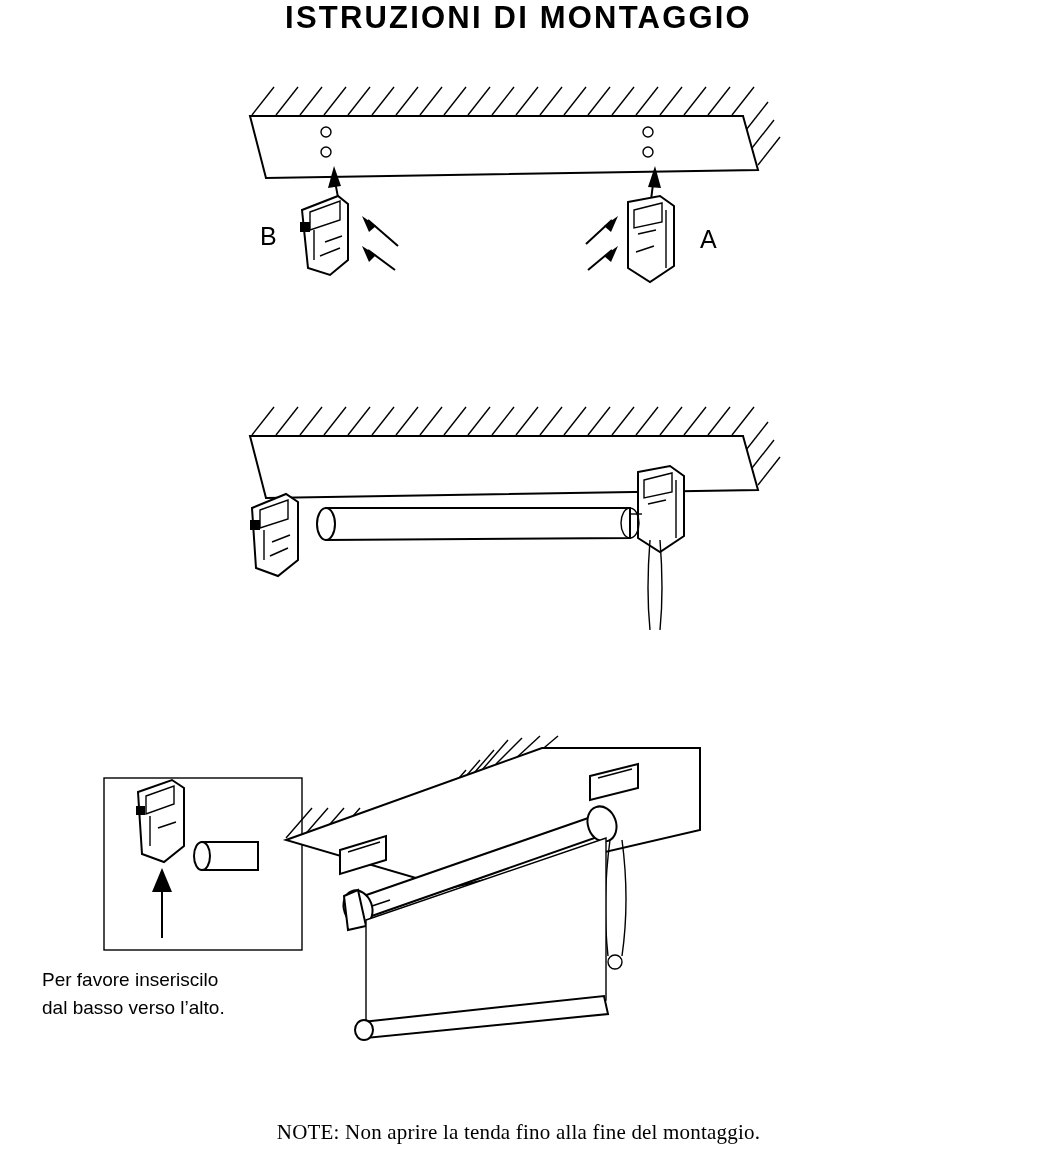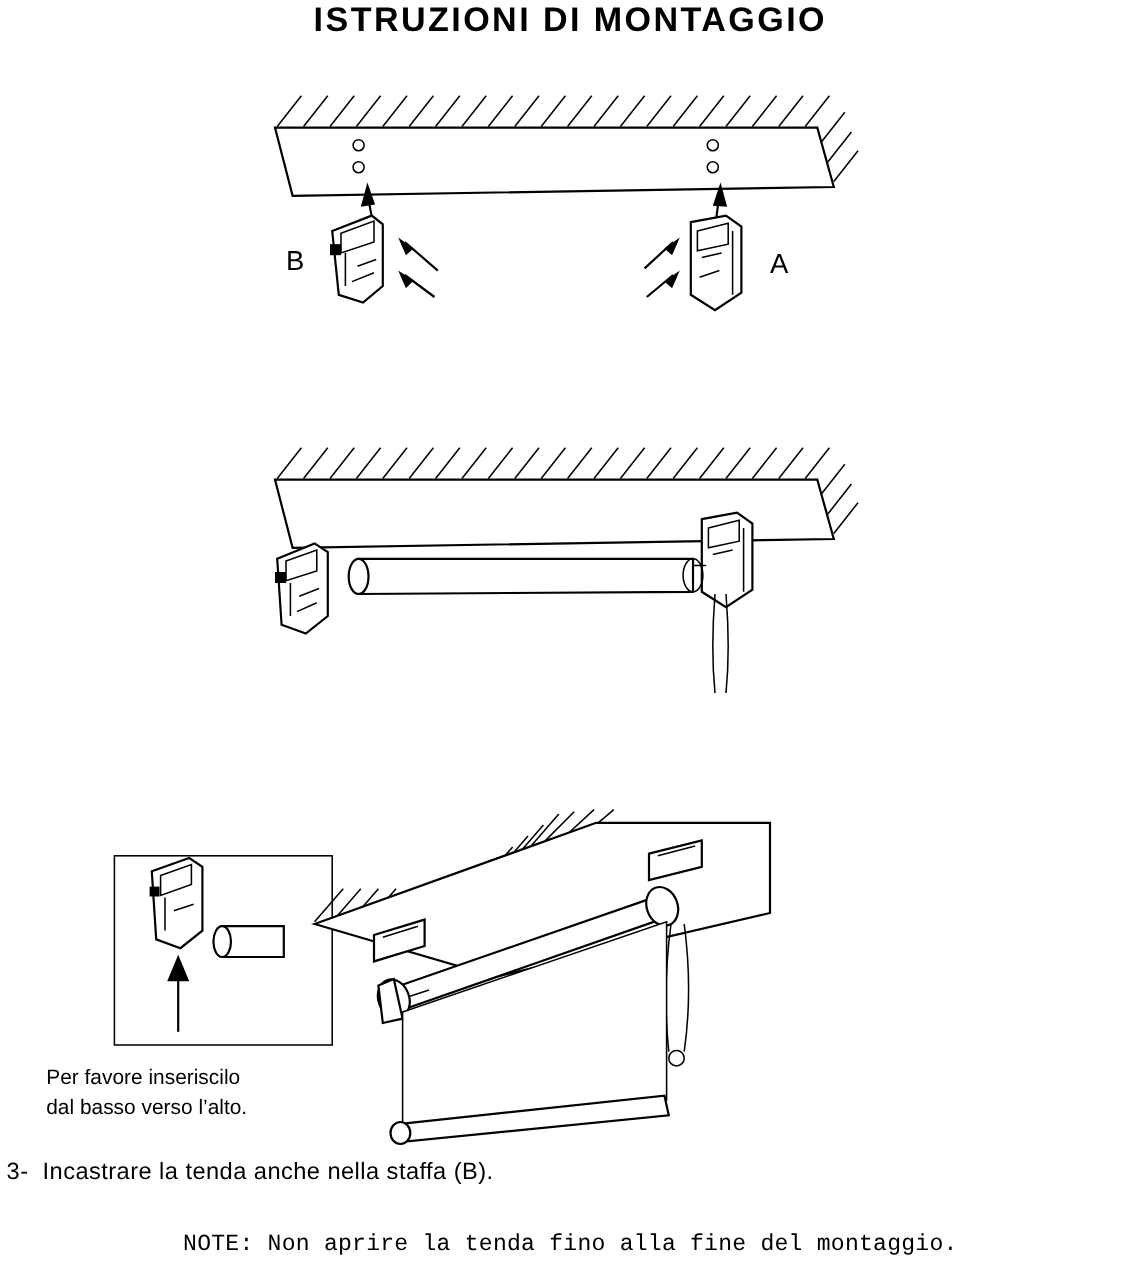--- a/index.html
+++ b/index.html
@@ -44,21 +44,21 @@
   #step1-text { top: 288px; left: 6px; }
   #step2-text { top: 640px; left: 6px; }
   #step3-text { top: 1050px; left: 6px; }
 
   .note {
     position: absolute;
     top: 1120px;
     left: 0;
     width: 1037px;
     text-align: center;
-    font-family: Liberation Mono, monospace;
+    font-family: Liberation Serif, serif;
     font-size: 21px;
     letter-spacing: 0.2px;
   }
 
   .hint-text {
     position: absolute;
     top: 948px;
     left: 42px;
     font-size: 19px;
     line-height: 1.45;
@@ -303,17 +303,16 @@
 
       <path class="fill-w-thin" d="M276,190 L516,108 L516,270 L276,296 Z"></path>
       <path class="fill-w" d="M272,292 L514,266 L518,284 L276,308 Z"></path>
       <ellipse class="fill-w" cx="274" cy="300" rx="9" ry="10"></ellipse>
     </svg>
   </div>
 
   <div class="hint-text">Per favore inseriscilo
 dal basso verso l’alto.</div>
 
-  <div class="step-text" id="step3-text">3-  Incastrare la tenda anche nella staffa (B).</div>
 
   <div class="note">NOTE: Non aprire la tenda fino alla fine del montaggio.</div>
 
 </div>
 
 </body></html>

